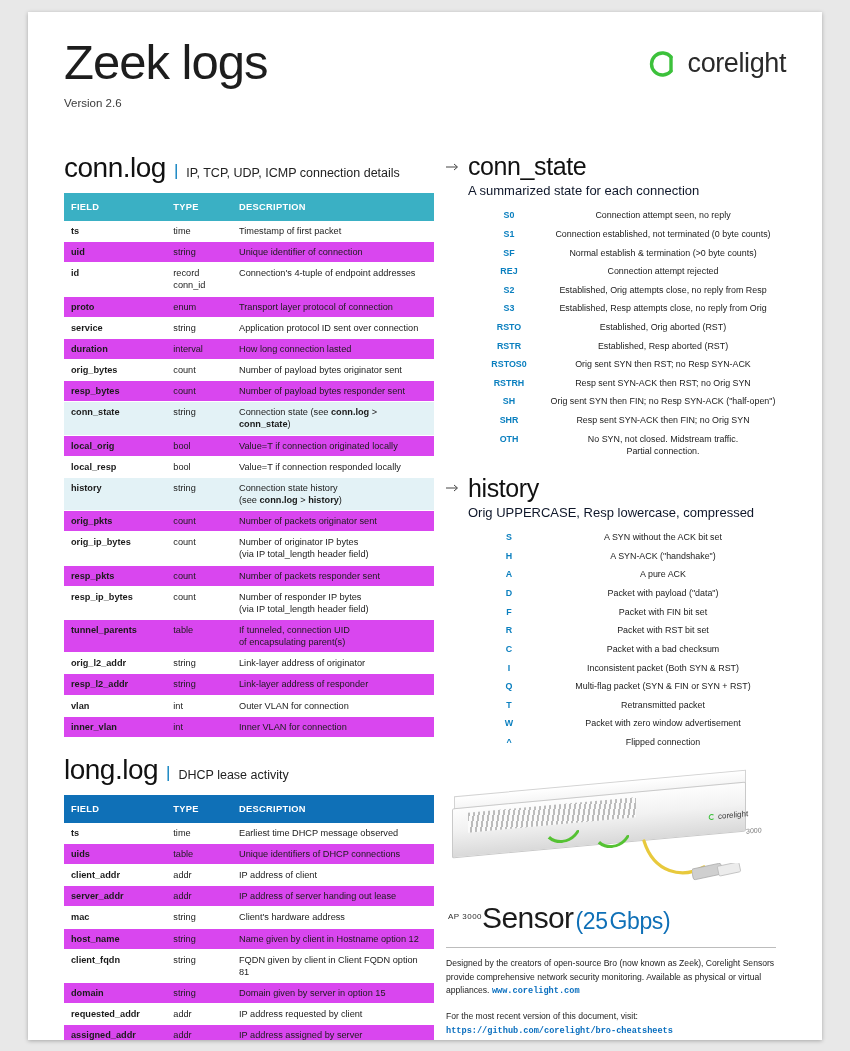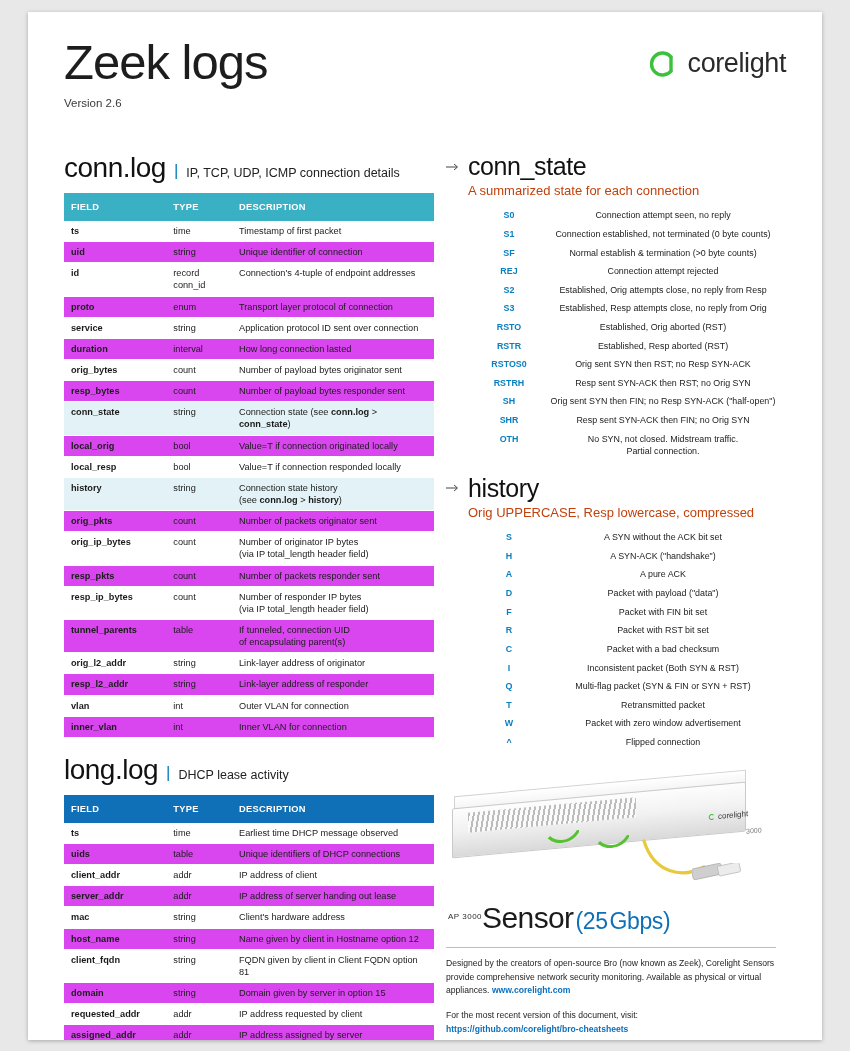--- a/index.html
+++ b/index.html
@@ -152,21 +152,21 @@
     flex: 0 0 14px;
   }
   .rtitle {
     font-size: 25px;
     font-weight: 300;
     color: #111;
     letter-spacing: -0.4px;
   }
   .rsub {
     font-size: 13px;
-    color: #c2410c;
+    color: #0f172a;
     margin: 2px 0 8px 22px;
     font-weight: 400;
   }
   table.rtab {
     width: 100%;
     border-collapse: collapse;
     table-layout: fixed;
     margin-left: 22px;
     width: calc(100% - 22px);
     text-align: center;
@@ -290,20 +290,21 @@
   }
   .foot {
     font-size: 8.6px;
     color: #242424;
     line-height: 1.55;
   }
   .foot a, .link {
     color: #0a6fbf;
     font-weight: 700;
     text-decoration: none;
+    font-family: Liberation Mono, monospace;
   }
   .foot2 { margin-top: 12px; }
 </style>
 </head>
 <body>
 
 <div class="page">
   <div class="inner">
 
     <div class="header">

